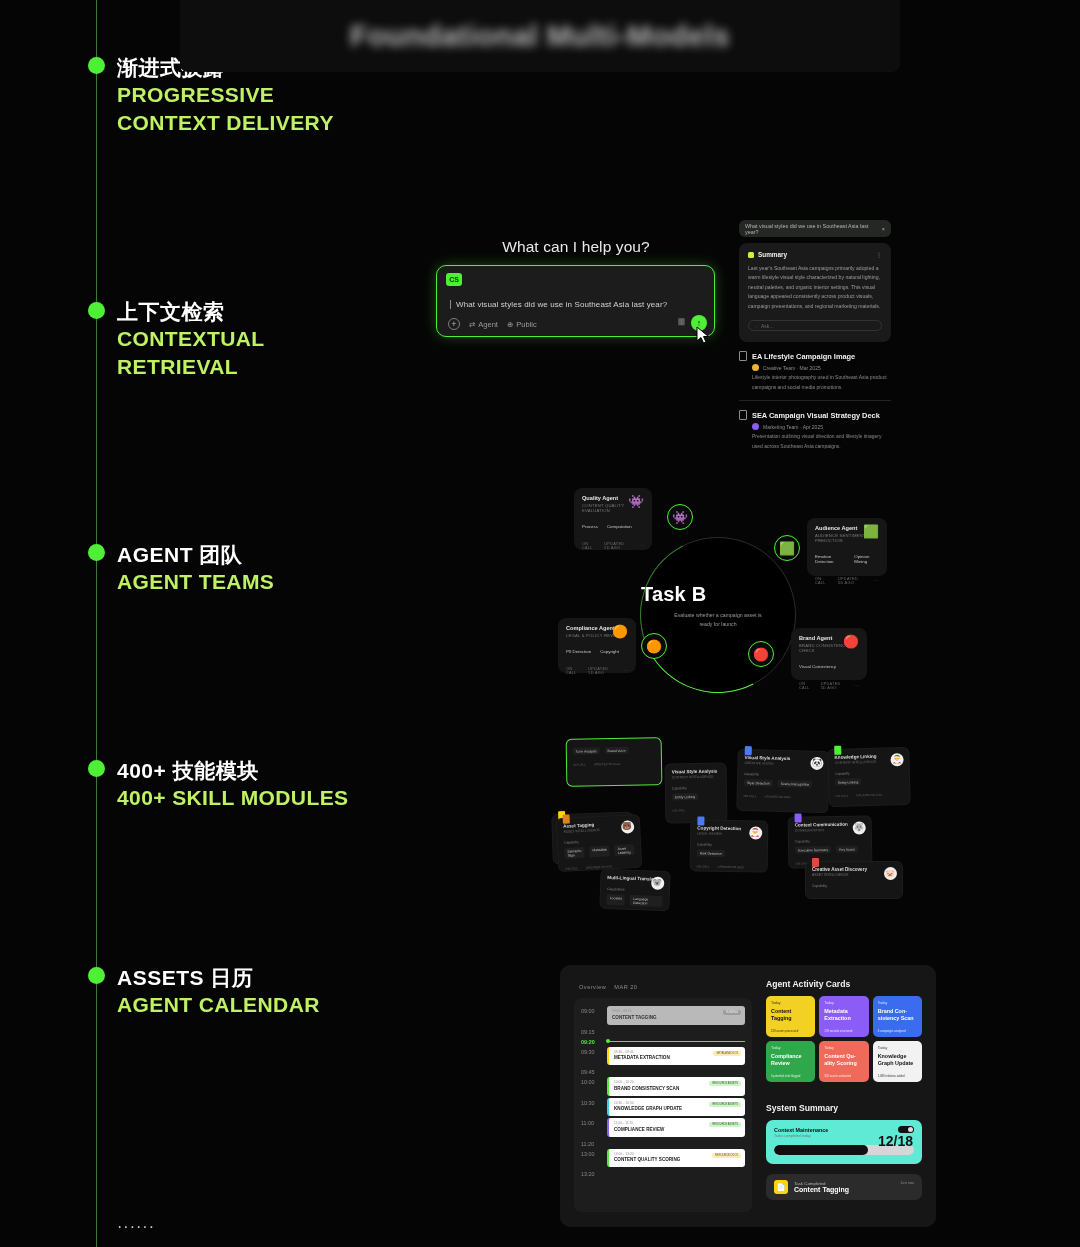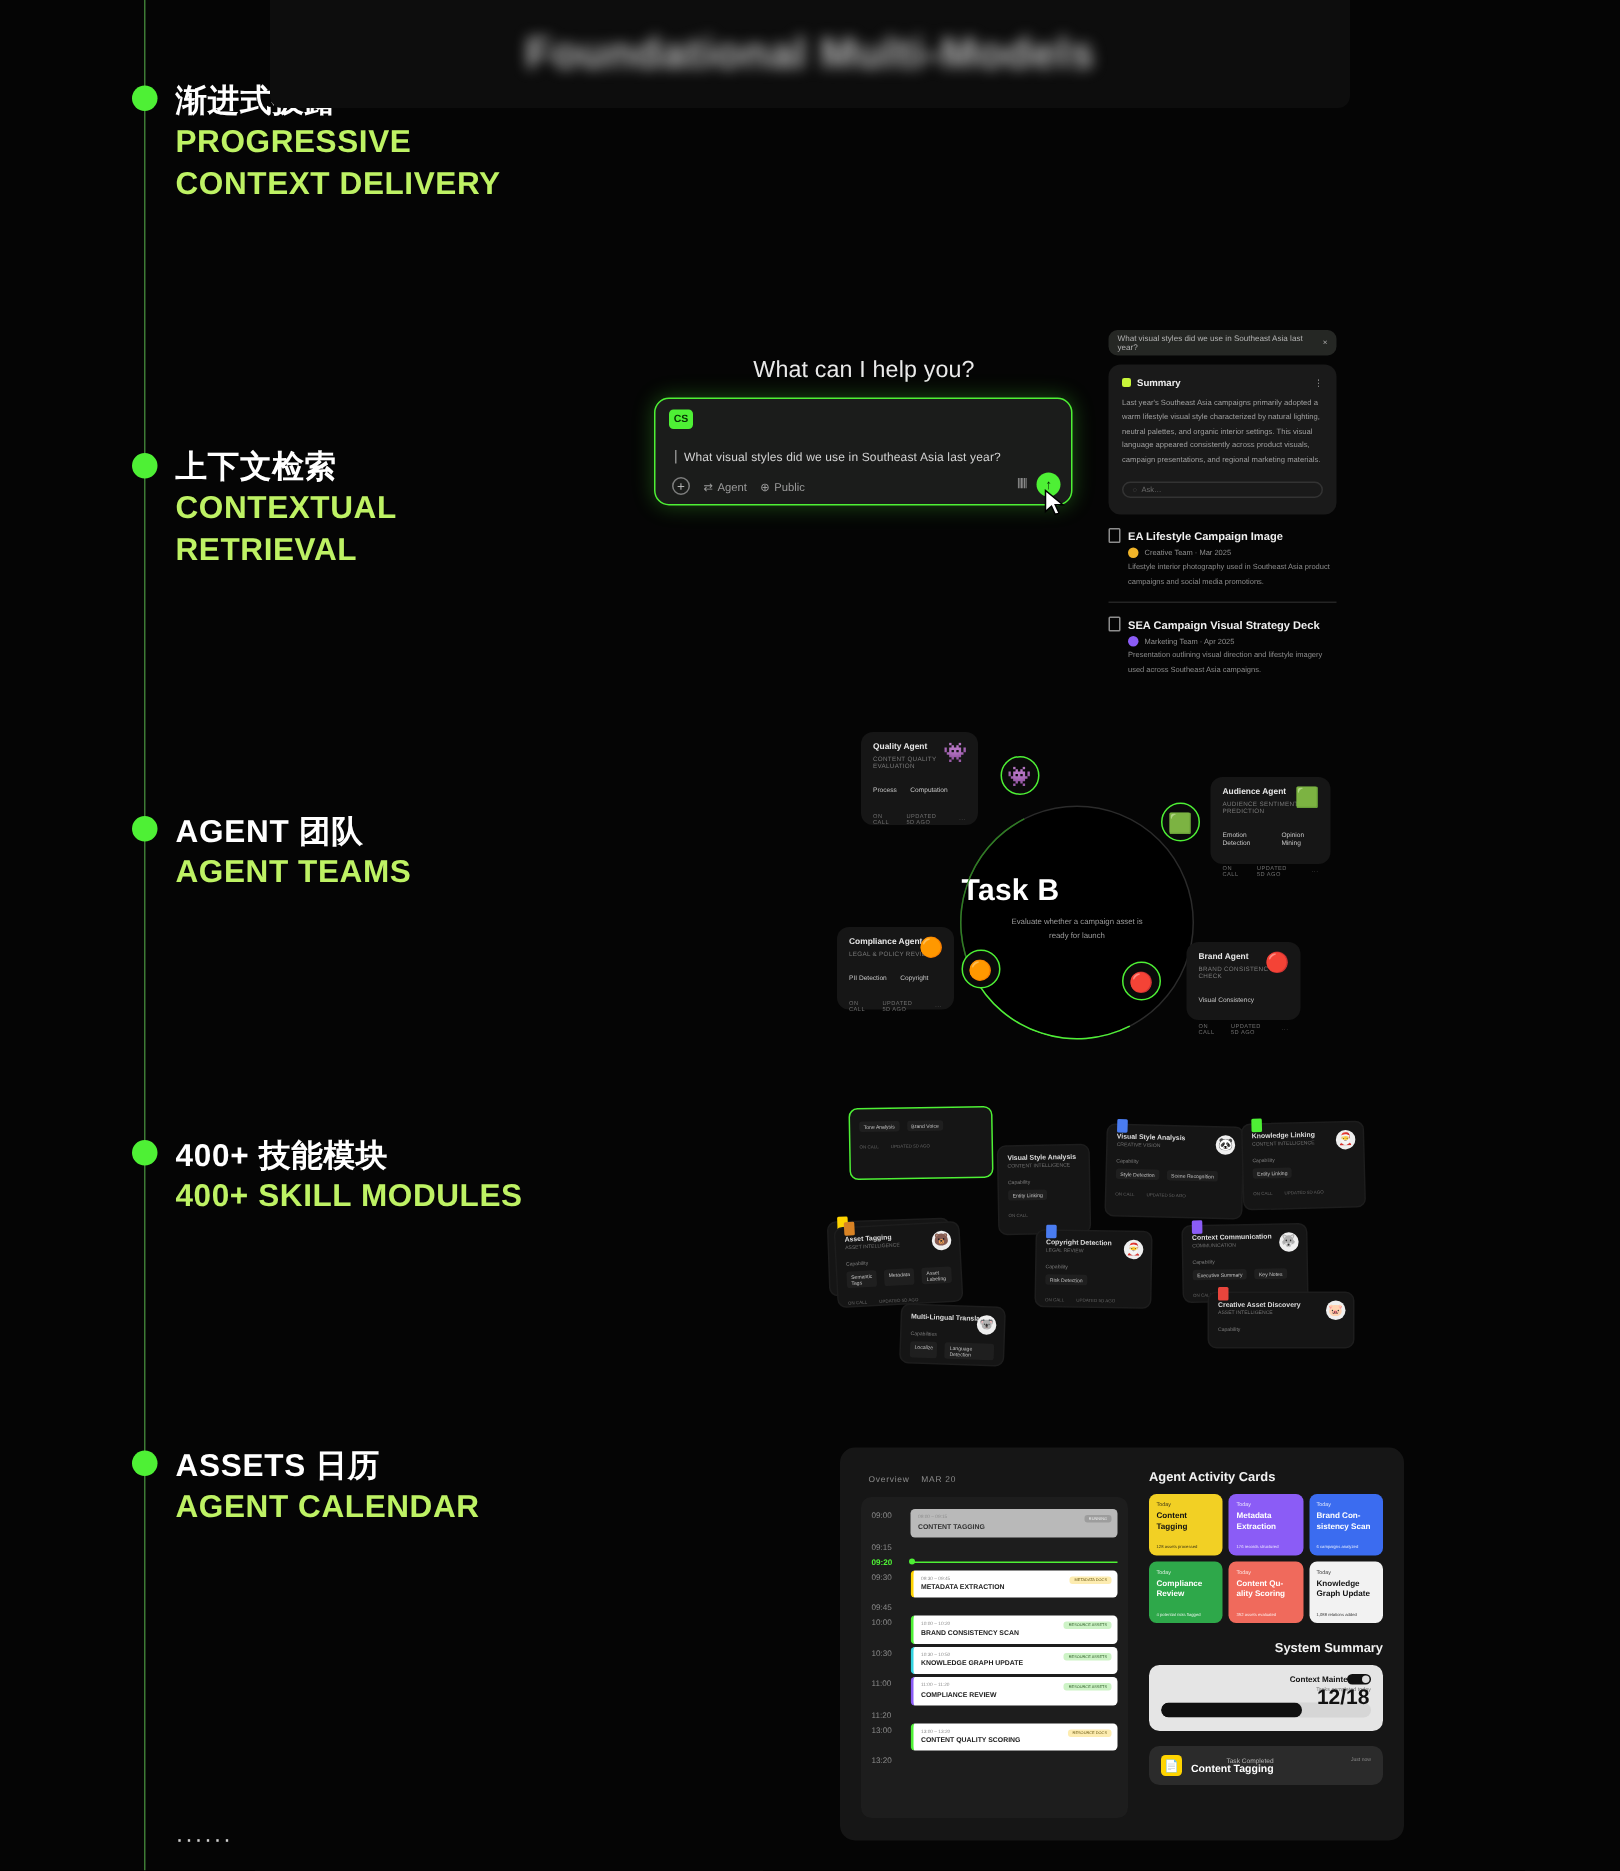--- a/index.html
+++ b/index.html
@@ -172,23 +172,23 @@
   .ev.white { background: #fff; color: #1a1a1a; }
   .nowline { position: absolute; left: 26px; right: 0; height: 1px; background: #4ef035; }
   .nowdot { position: absolute; left: 25px; width: 4px; height: 4px; border-radius: 50%; background: #4ef035; }
 
   .sect-t { font-size: 8.6px; font-weight: 700; color: #f2f2f2; }
   .acards { display: grid; grid-template-columns: repeat(3, 1fr); gap: 4px; margin-top: 7px; }
   .ac { border-radius: 5px; padding: 5px 5px 6px 5px; height: 41px; position: relative; }
   .ac .today { font-size: 3.6px; opacity: .8; }
   .ac .acn { font-size: 5.4px; font-weight: 700; line-height: 1.25; margin-top: 3px; }
   .ac .acm { position: absolute; bottom: 4px; left: 5px; font-size: 2.8px; opacity: .85; }
-  .sum { margin-top: 11px; text-align: right; }
+  .sum { margin-top: 21px; }
   .ctx {
-    margin-top: 7px; background: #e5e5e5; border-radius: 7px; padding: 7px 8px 9px 8px; position: relative; color: #111;
+    margin-top: 7px; background: #5eead4; border-radius: 7px; padding: 7px 8px 9px 8px; position: relative; color: #111;
   }
   .ctx .cn2 { font-size: 5.4px; font-weight: 700; }
   .ctx .cs { font-size: 3.6px; color: #777; margin-top: 1px; }
   .ctx .big { position: absolute; right: 9px; top: 13px; font-size: 14px; font-weight: 700; }
   .ctx .tog { position: absolute; right: 8px; top: 6px; width: 16px; height: 7px; border-radius: 4px; background: #111; }
   .ctx .tog i { position: absolute; right: 1px; top: 1px; width: 5px; height: 5px; border-radius: 50%; background: #ddd; }
   .ctx .bar { margin-top: 7px; height: 10px; border-radius: 5px; background: #d6d6d6; overflow: hidden; }
   .ctx .bar i { display: block; height: 100%; background: #101010; border-radius: 5px; }
   .toast {
     margin-top: 10px; background: #2b2b2b; border-radius: 7px; padding: 6px 8px; display: flex; align-items: center; gap: 6px; position: relative;

